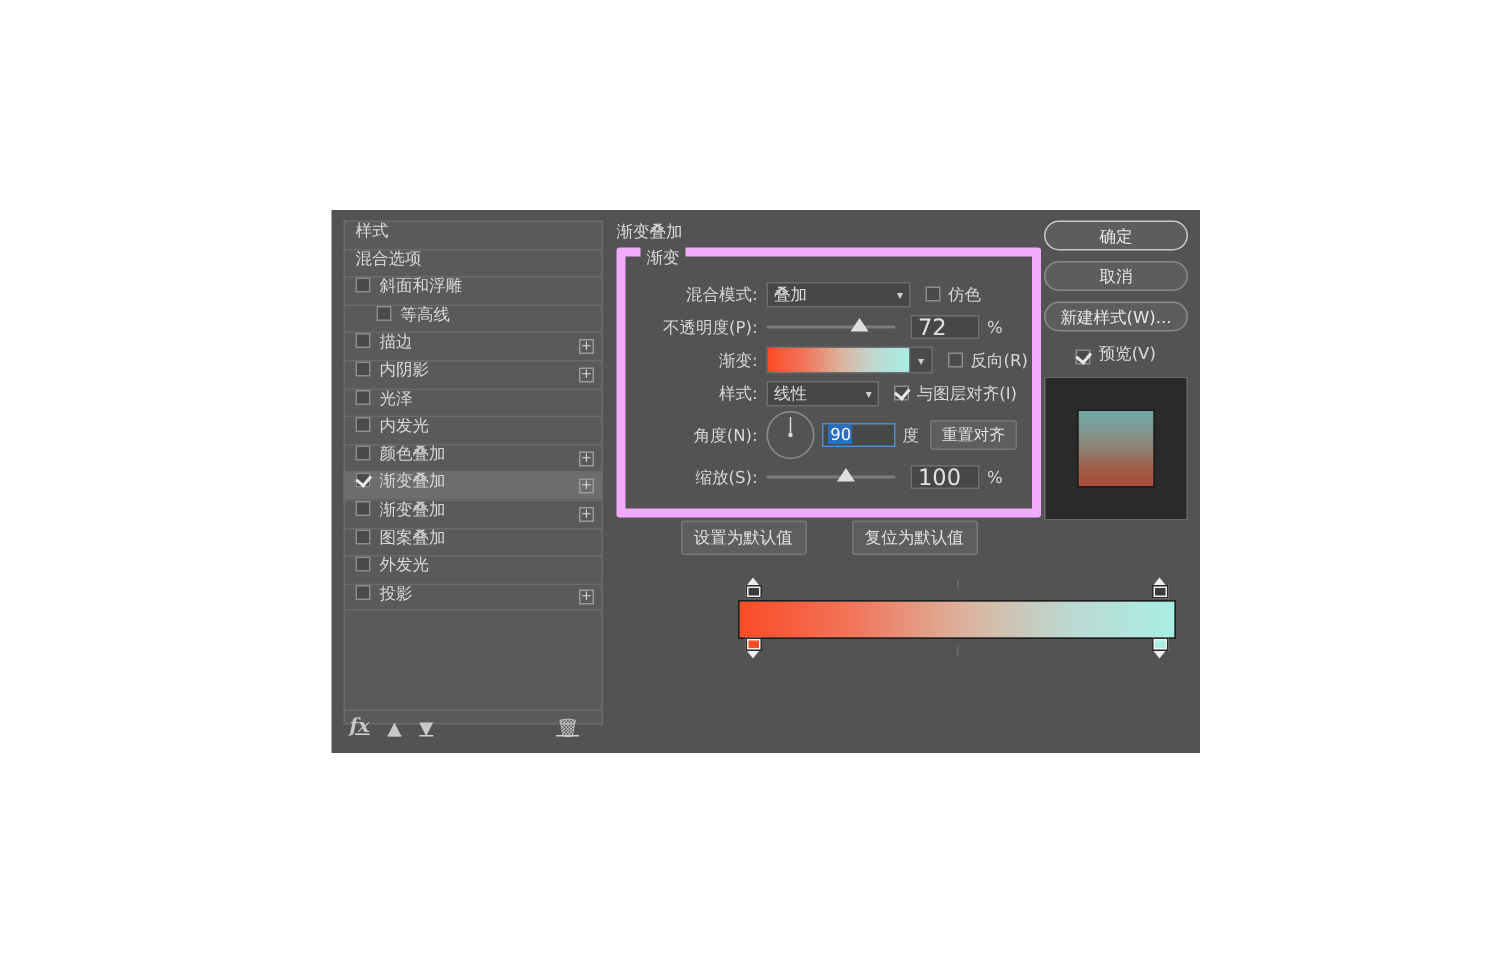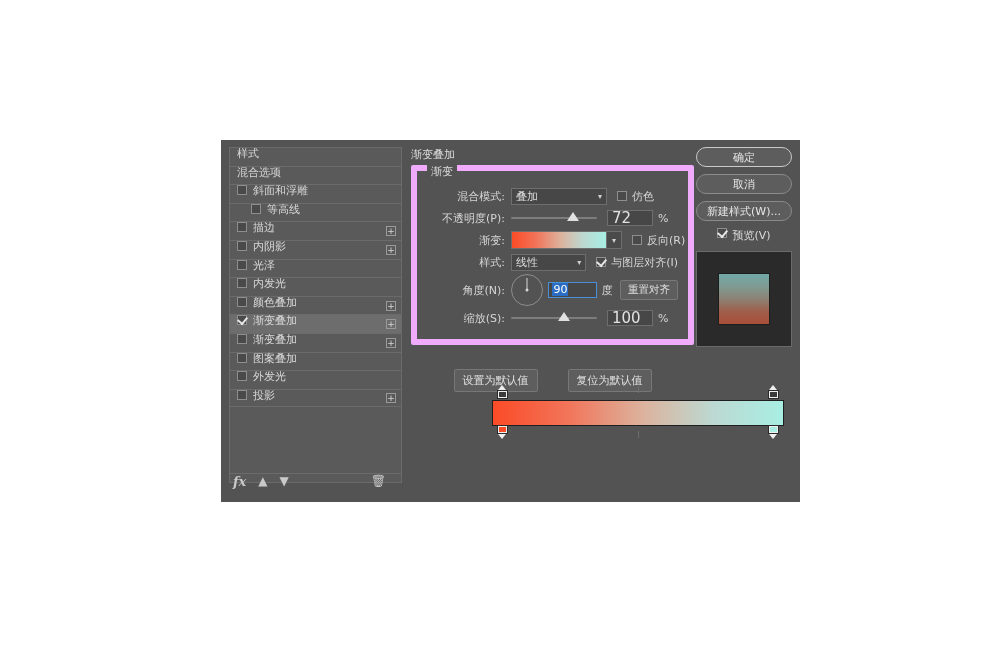--- a/index.html
+++ b/index.html
@@ -80,22 +80,23 @@
     border: 1px solid #6b6b6b;
     border-top: none;
     height: 76px;
     box-sizing: border-box;
   }
   .styles-toolbar {
     position: absolute; left: 0; bottom: 0;
     width: 173px; height: 22px;
     border-top: 1px solid #6b6b6b;
     box-sizing: border-box;
-    display: flex; align-items: flex-start;
+    display: flex; align-items: center;
     padding: 0 4px;
+    text-decoration: underline;
   }
   .tb-ico { color: #c9c9c9; font-size: 12px; margin-right: 12px; cursor: default; }
   .tb-ico.fx { font-style: italic; font-family: "DejaVu Serif", serif; font-weight: bold; font-size: 13px;}
   .tb-spacer { flex: 1; }
 
   
   .center {
     position: absolute; left: 190px; top: 7px;
     width: 283px; height: 348px;
   }
@@ -207,42 +208,42 @@
     font-size: 11px;
     padding: 3px 8px;
     text-align: center;
     white-space: nowrap;
     box-sizing: border-box;
   }
   .btn-sm { padding: 2px 7px; font-size: 10.5px; }
 
   .defaults-row {
     display: flex; justify-content: center; gap: 30px;
-    margin-top: 24px;
+    margin-top: 2px;
   }
 
   
   .right {
     position: absolute; right: 8px; top: 7px;
     width: 96px;
   }
   .rbtn {
     width: 96px; height: 20px;
     background: #5d5d5d;
     border: 1px solid #8a8a8a;
     border-radius: 10px;
     color: #e6e6e6;
     font-size: 11px;
     display: flex; align-items: center; justify-content: center;
     margin-bottom: 7px;
     box-sizing: border-box;
     white-space: nowrap;
   }
   .rbtn.primary { border-color: #c9c9c9; }
-  .preview-chk { display: flex; align-items: flex-start; justify-content: center; margin-bottom: 8px; font-size: 11px; color:#dcdcdc;}
+  .preview-chk { display: flex; align-items: flex-end; justify-content: center; margin-bottom: 8px; font-size: 11px; color:#dcdcdc;}
   .preview-chk .lbl { margin-left: 5px; }
   .preview-box {
     width: 96px; height: 96px;
     background: #2a2a2a;
     border: 1px solid #6a6a6a;
     box-sizing: border-box;
     display: flex; align-items: center; justify-content: center;
   }
   .preview-sq {
     width: 52px; height: 52px;

